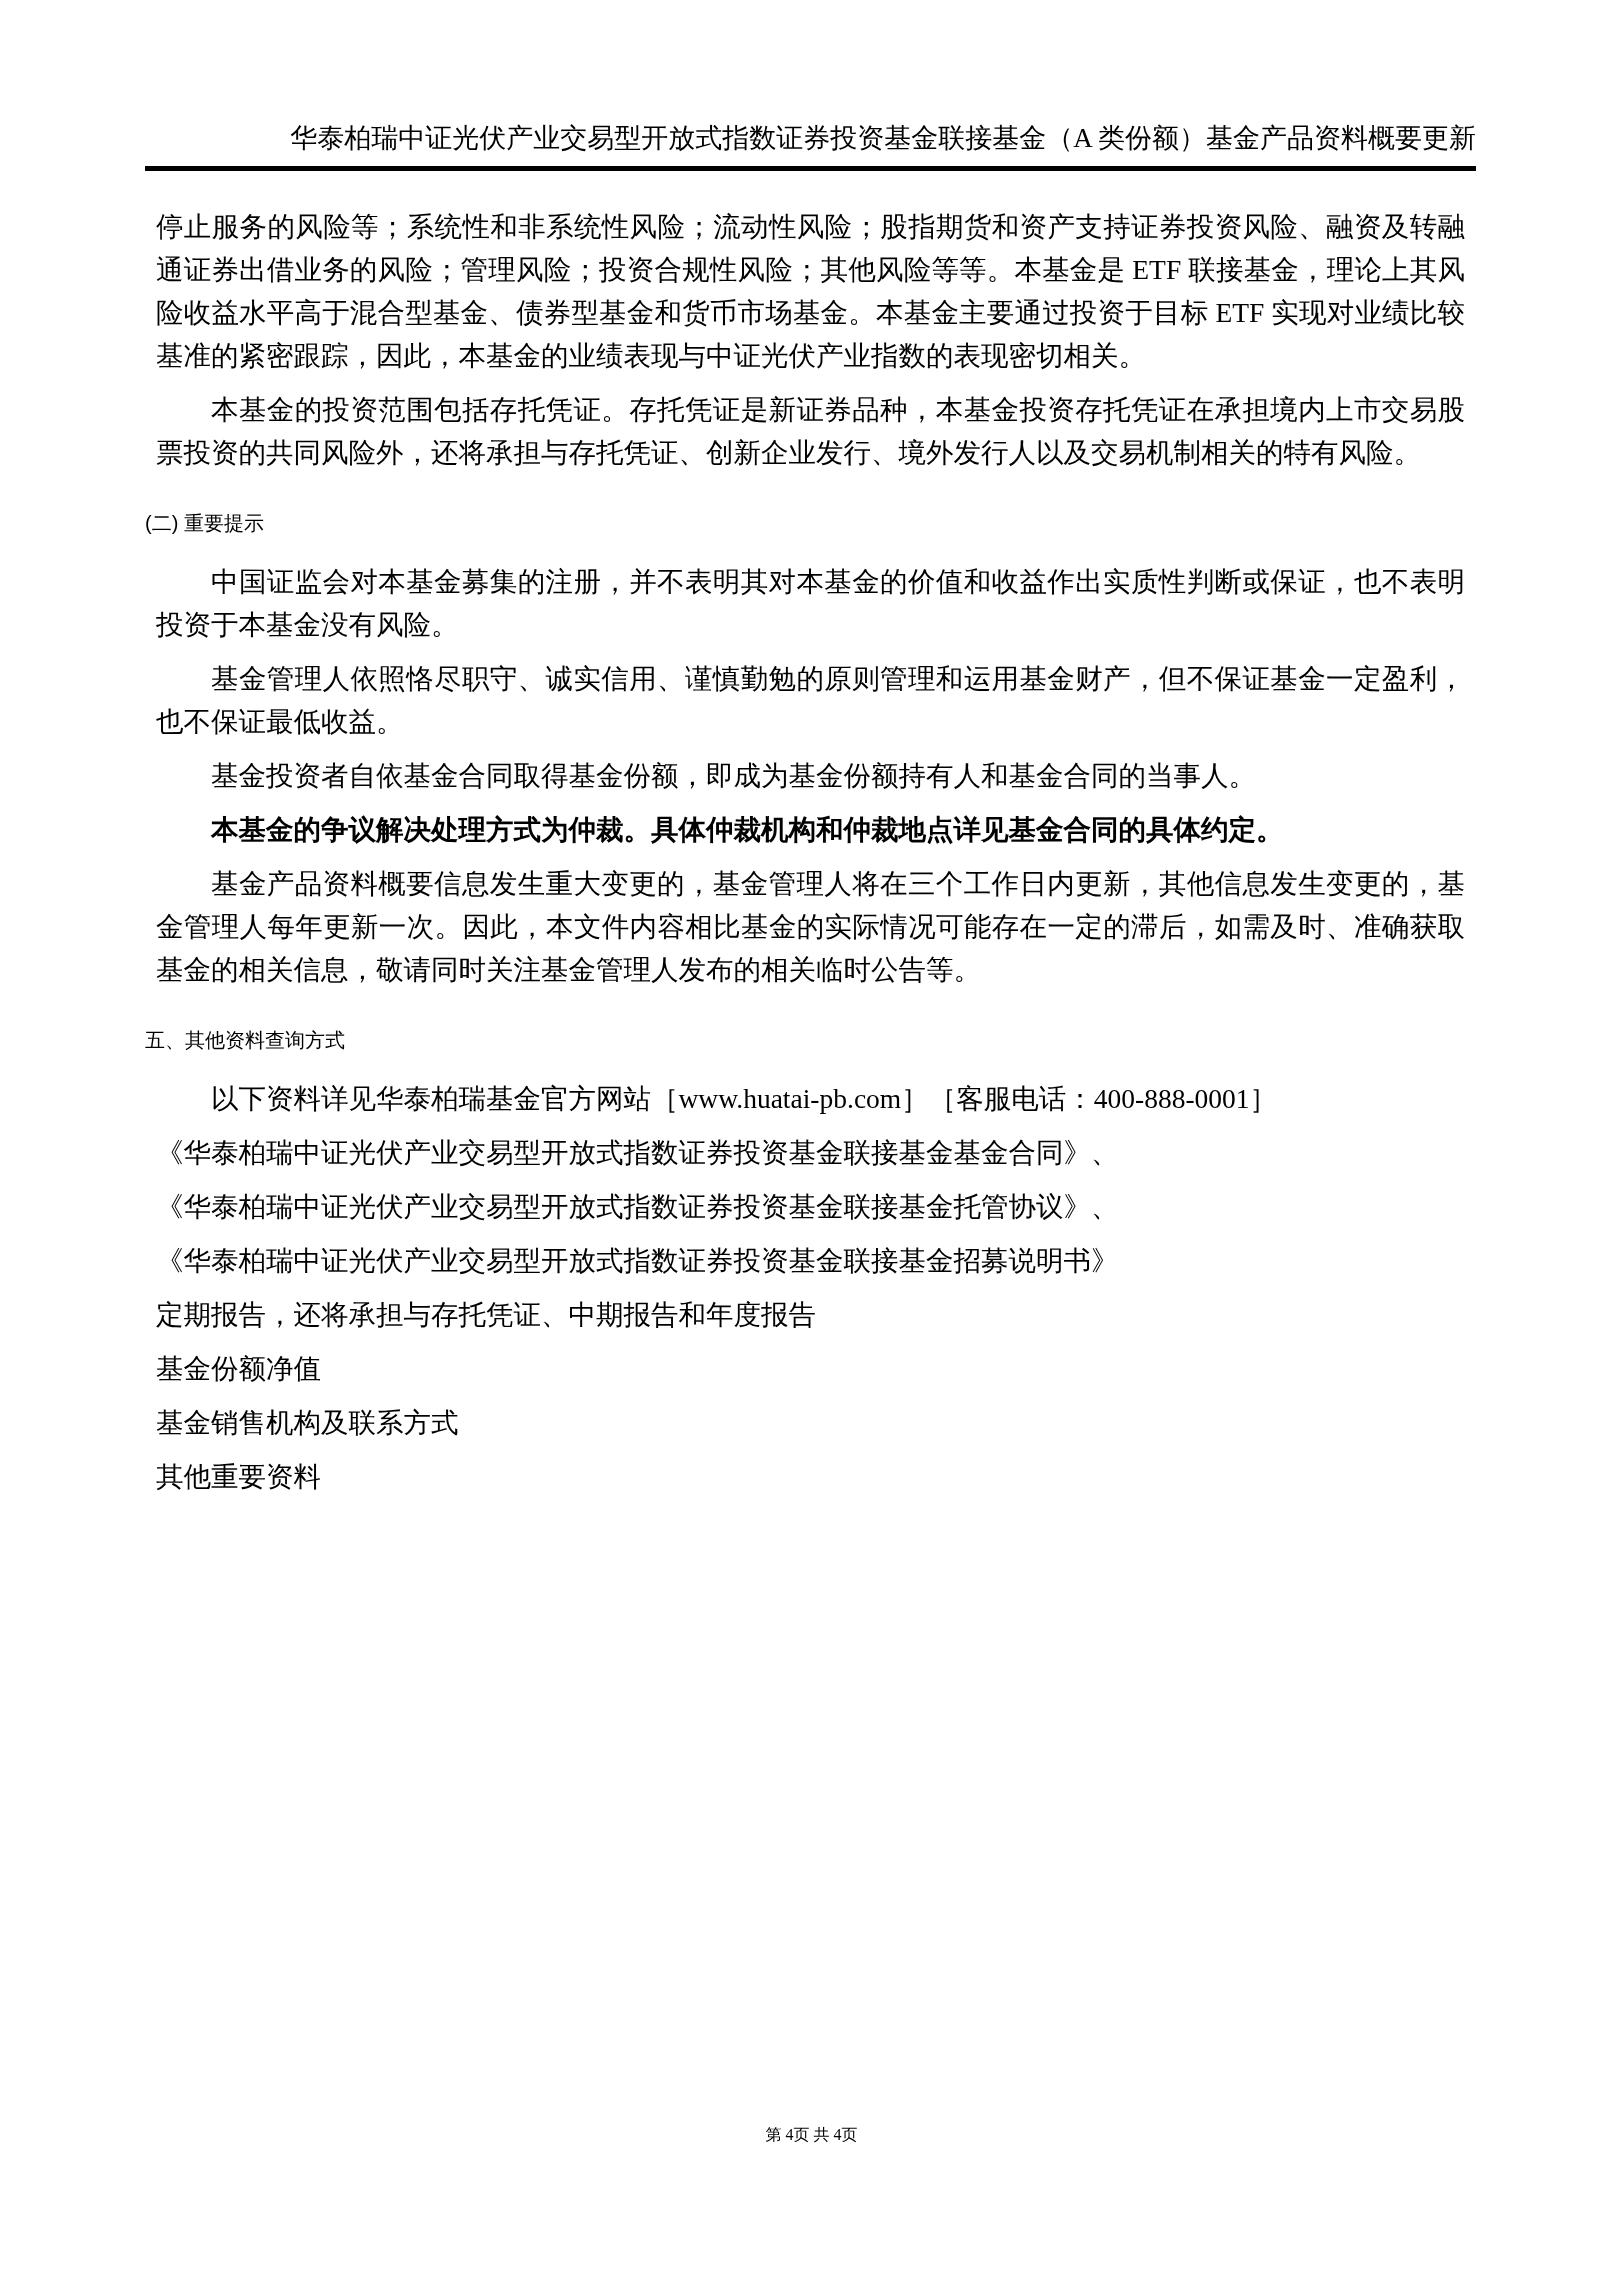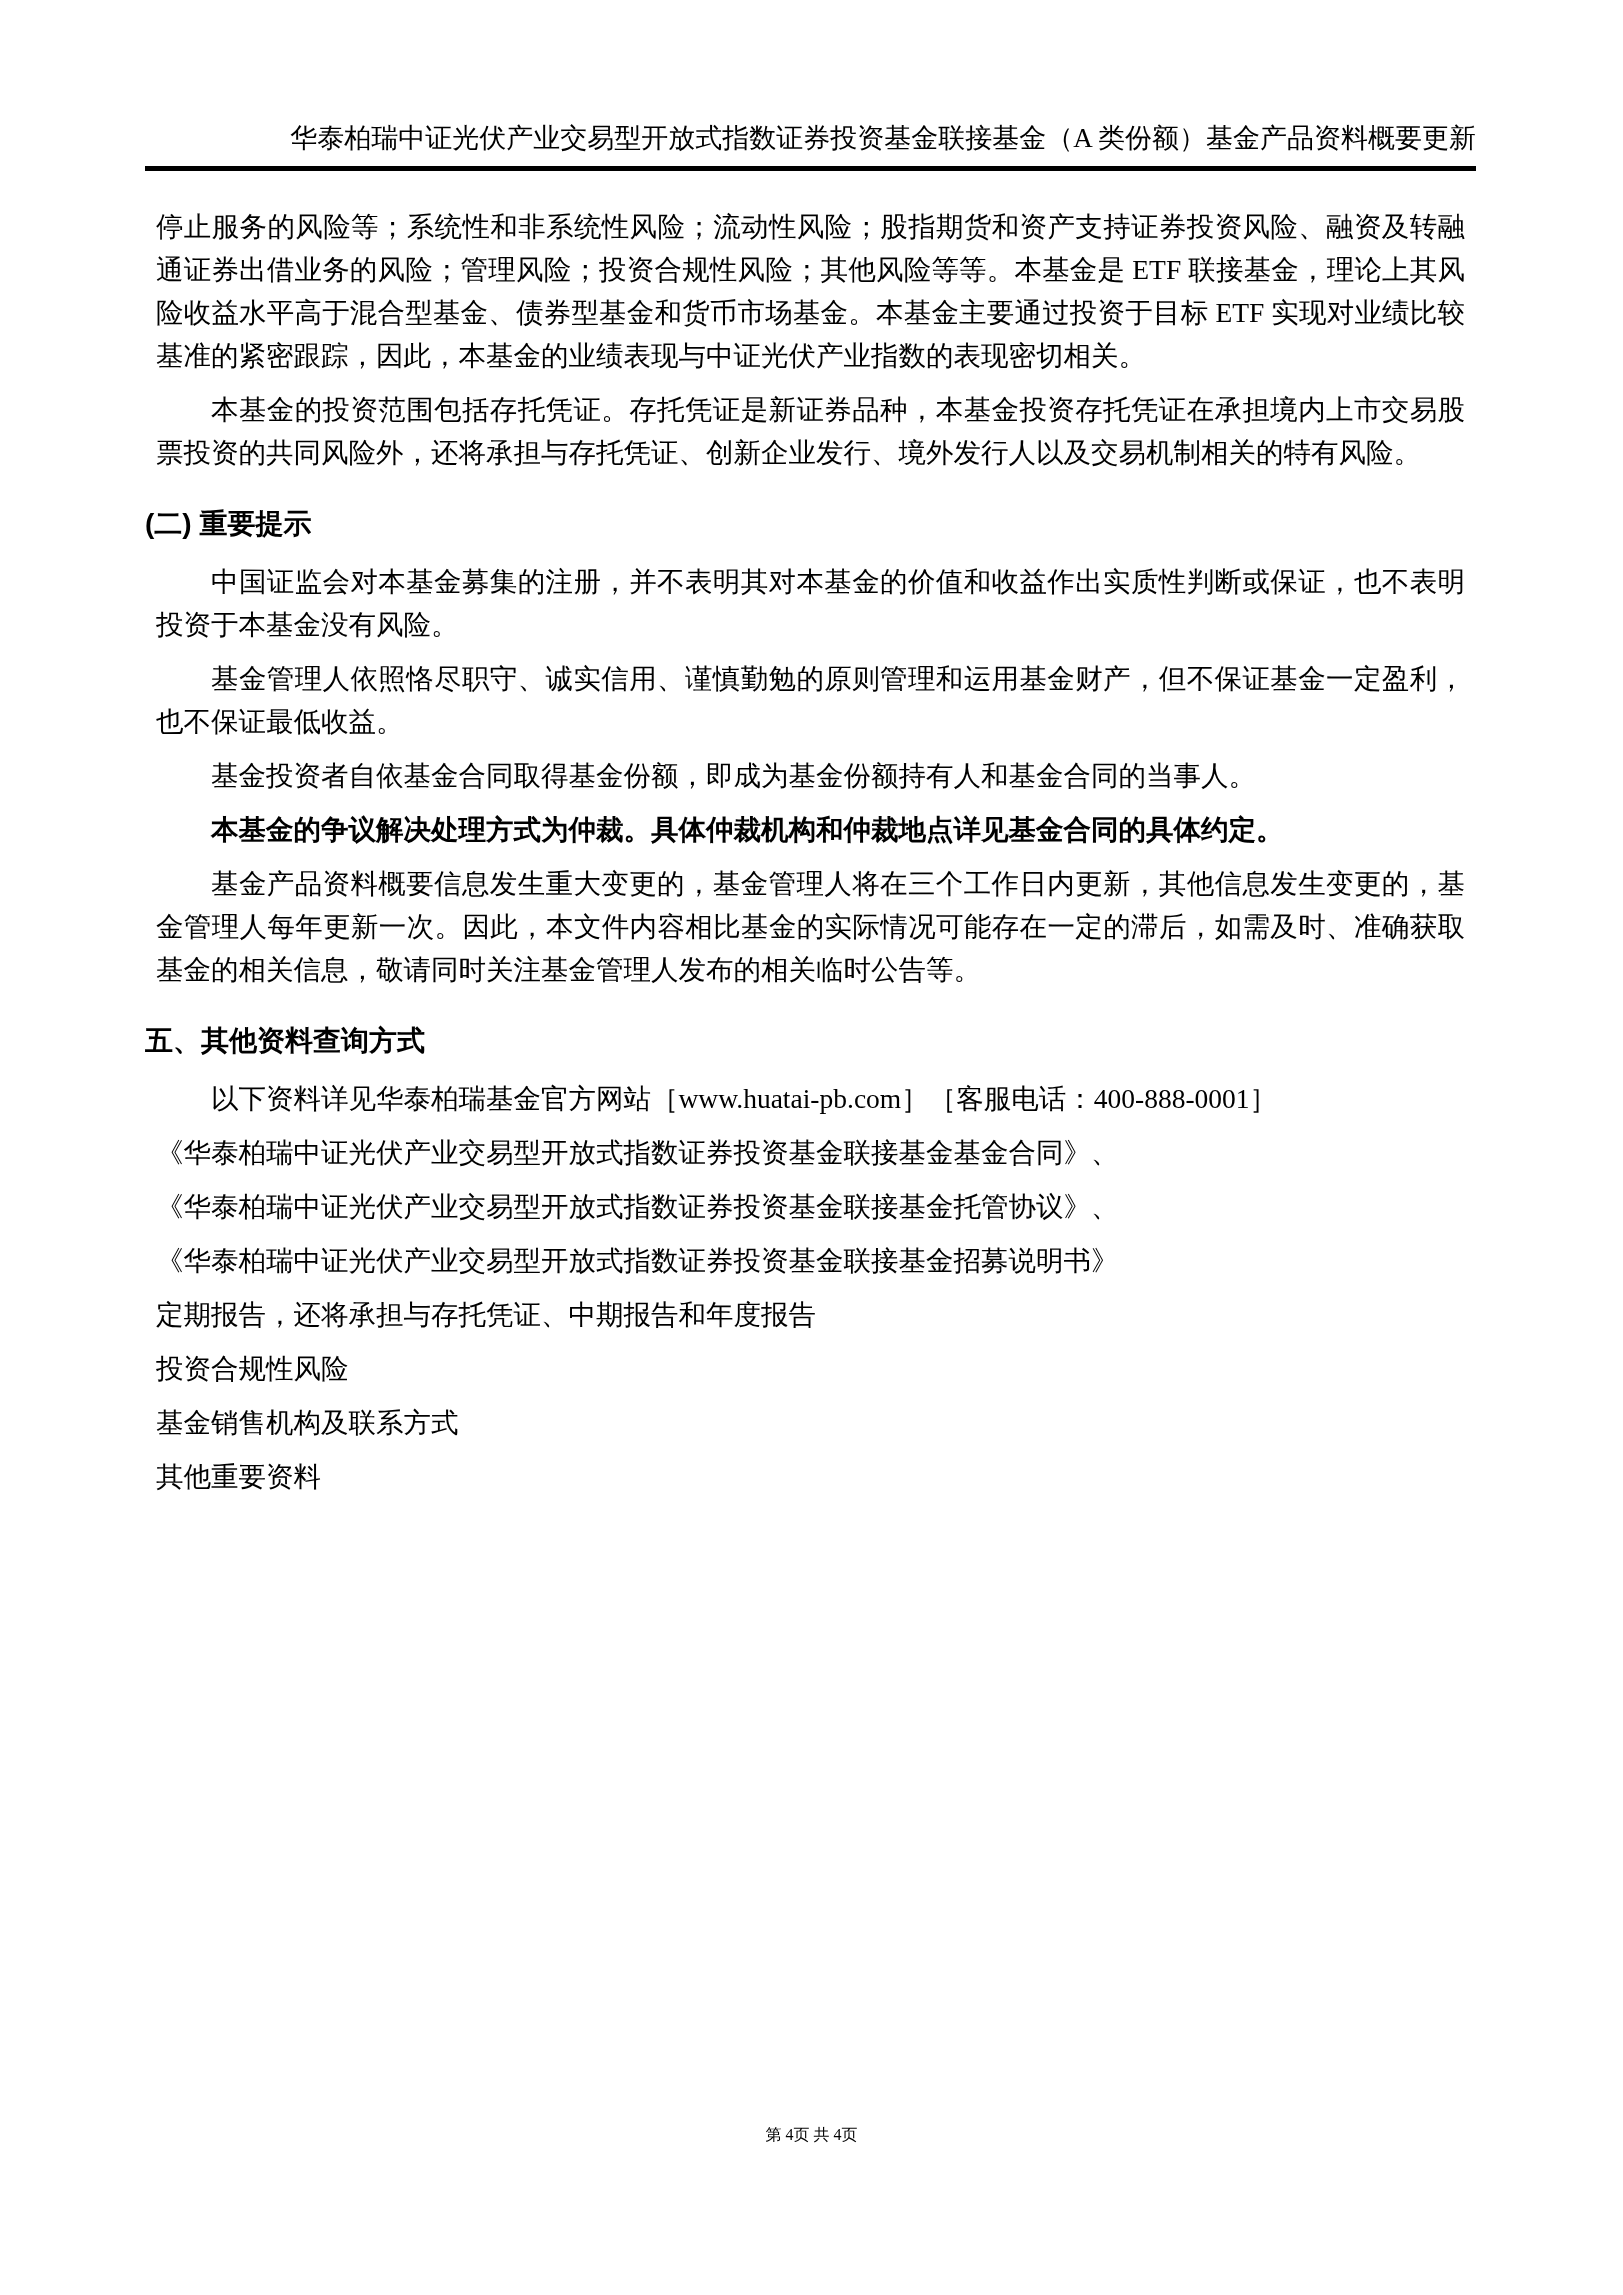--- a/index.html
+++ b/index.html
@@ -43,22 +43,22 @@
   }
   .body-text p {
     margin: 11px;
     padding: 0;
   }
   p.indent {
     text-indent: 2em;
   }
   .heading {
     font-family: "Liberation Sans", "DejaVu Sans", sans-serif;
-    font-weight: bold;
-    font-size: 28px;
+    font-weight: normal;
+    font-size: 20px;
     line-height: 43px;
     margin: 0;
     padding-top: 17px;
     padding-bottom: 3.9px;
     text-align: left;
   }
   p.bold-sans {
     font-family: "Liberation Sans", "DejaVu Sans", sans-serif;
     font-weight: bold;
   }
@@ -109,21 +109,21 @@
       <p class="indent">以下资料详见华泰柏瑞基金官方网站［www.huatai-pb.com］［客服电话：400-888-0001］</p>
 
       <p class="plain-line">《华泰柏瑞中证光伏产业交易型开放式指数证券投资基金联接基金基金合同》、</p>
 
       <p class="plain-line">《华泰柏瑞中证光伏产业交易型开放式指数证券投资基金联接基金托管协议》、</p>
 
       <p class="plain-line">《华泰柏瑞中证光伏产业交易型开放式指数证券投资基金联接基金招募说明书》</p>
 
       <p class="plain-line">定期报告，还将承担与存托凭证、中期报告和年度报告</p>
 
-      <p class="plain-line">投资合规性风险</p>
+      <p class="plain-line">基金份额净值</p>
 
       <p class="plain-line">基金销售机构及联系方式</p>
 
       <p class="plain-line">其他重要资料</p>
 
     </div>
   </div>
 
   <div class="footer">第 4页 共 4页</div>
 </div>

